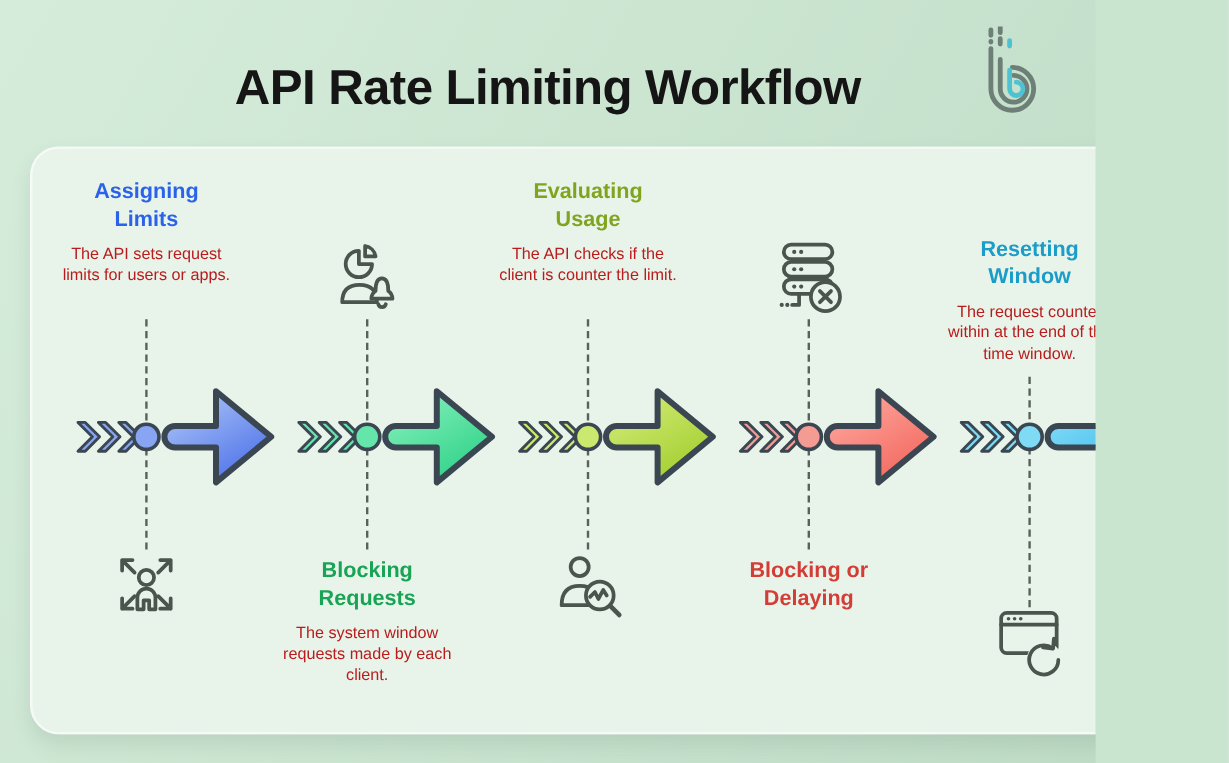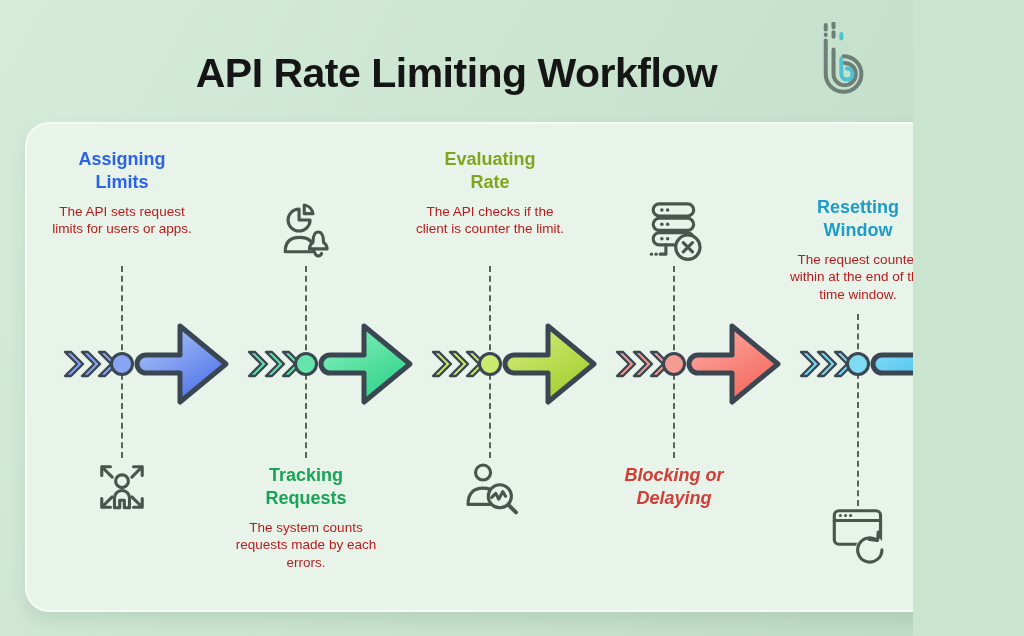--- a/index.html
+++ b/index.html
@@ -101,45 +101,45 @@
           <g class="li">
             <path d="M26 13 a9.5 9.5 0 1 0 9.5 9.5 L26 22.5 Z"></path>
             <path d="M30.5 9.5 a9 9 0 0 1 7.5 7.5 L30.5 17 Z"></path>
             <path d="M14 50 q0 -12.5 12.5 -12.5 q12.5 0 12.5 12.5 z"></path>
             <path class="li-mask" d="M35 47.5 c0 -2.6 1.5 -4.6 3 -5.6 c0 -6 1.6 -9 4.6 -9 c3 0 4.6 3 4.6 9 c1.5 1 3 3 3 5.6 z"></path>
             <path d="M40 51.5 a2.8 2.8 0 0 0 5.4 0"></path>
           </g>
         </svg>
       </div>
       <div class="block bottomtext">
-        <h3 class="step-title">Tracking Requests</h3>
-        <p class="step-desc">The system counts requests made by each errors.</p>
+        <h3 class="step-title">Blocking Requests</h3>
+        <p class="step-desc">The system window requests made by each client.</p>
       </div>
     </div>
 
     <div class="col" style="left: 375px; --accent: #7fa51e; --mid: #cbe96e; --light: #d9ef83; --dark: #a2ce2d;">
       <div class="dash"></div>
       <div class="block toptext">
-        <h3 class="step-title">Evaluating Rate</h3>
+        <h3 class="step-title">Evaluating Usage</h3>
         <p class="step-desc">The API checks if the client is counter the limit.</p>
       </div>
       <div class="block bottomicon icon-block">
         <svg width="74" height="74" viewBox="0 0 64 64">
           <g class="li">
             <circle cx="26" cy="19.5" r="6.5"></circle>
             <path d="M13 47 q0 -14 13 -14 q13 0 13 14 z"></path>
             <circle class="li-mask" cx="40.5" cy="40" r="10" style="stroke:#49554d"></circle>
             <path d="M33.5 41 l3.5 -3.5 2.5 5 3.5 -6.5 2.5 4"></path>
             <path d="M48 47.5 l6.5 6.5" style="stroke-width:3.4"></path>
           </g>
         </svg>
       </div>
     </div>
 
-    <div class="col" style="left: 559px; font-style: italic; --accent: #d43c36; --mid: #f49b94; --light: #ffb0a7; --dark: #f3685e;">
+    <div class="col" style="left: 559px; --accent: #d43c36; --mid: #f49b94; --light: #ffb0a7; --dark: #f3685e;">
       <div class="dash"></div>
       <div class="block topicon icon-block">
         <svg width="74" height="74" viewBox="0 0 64 64">
           <g class="li">
             <rect x="14" y="8.5" width="35" height="10.5" rx="5.25"></rect>
             <rect x="14" y="21" width="35" height="10.5" rx="5.25"></rect>
             <rect x="14" y="33.5" width="35" height="10.5" rx="5.25"></rect>
             <path d="M25 44 v8 h-5"></path>
           </g>
           <g class="li-fill">

